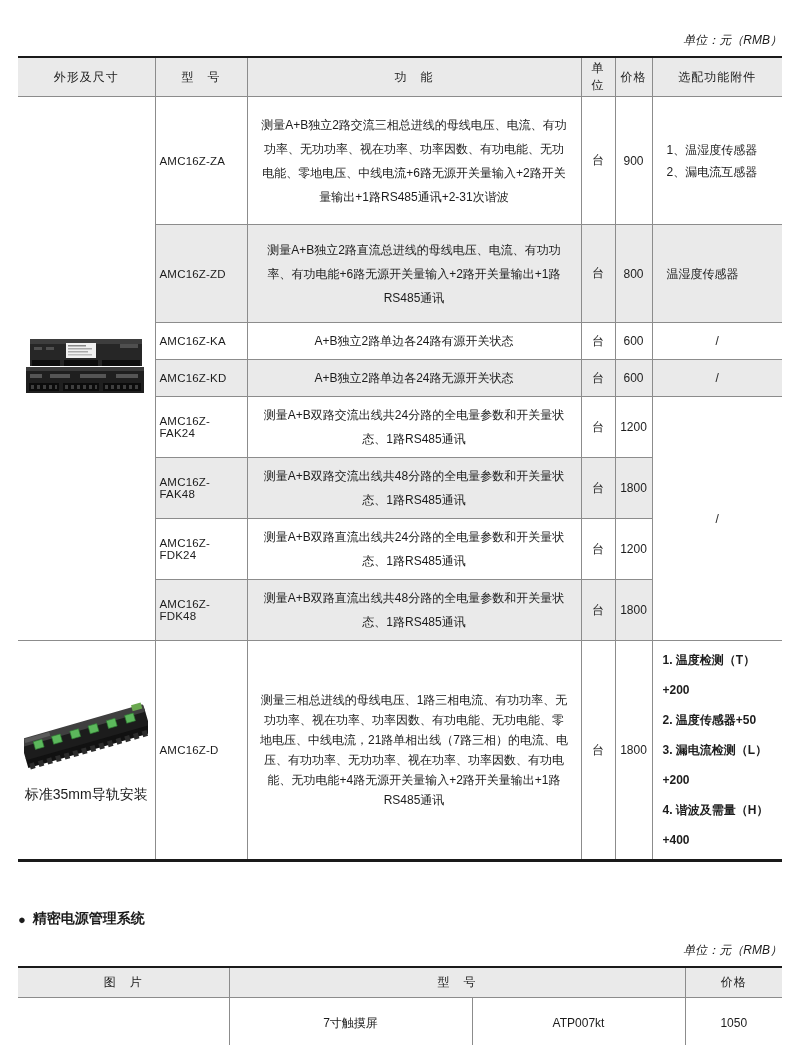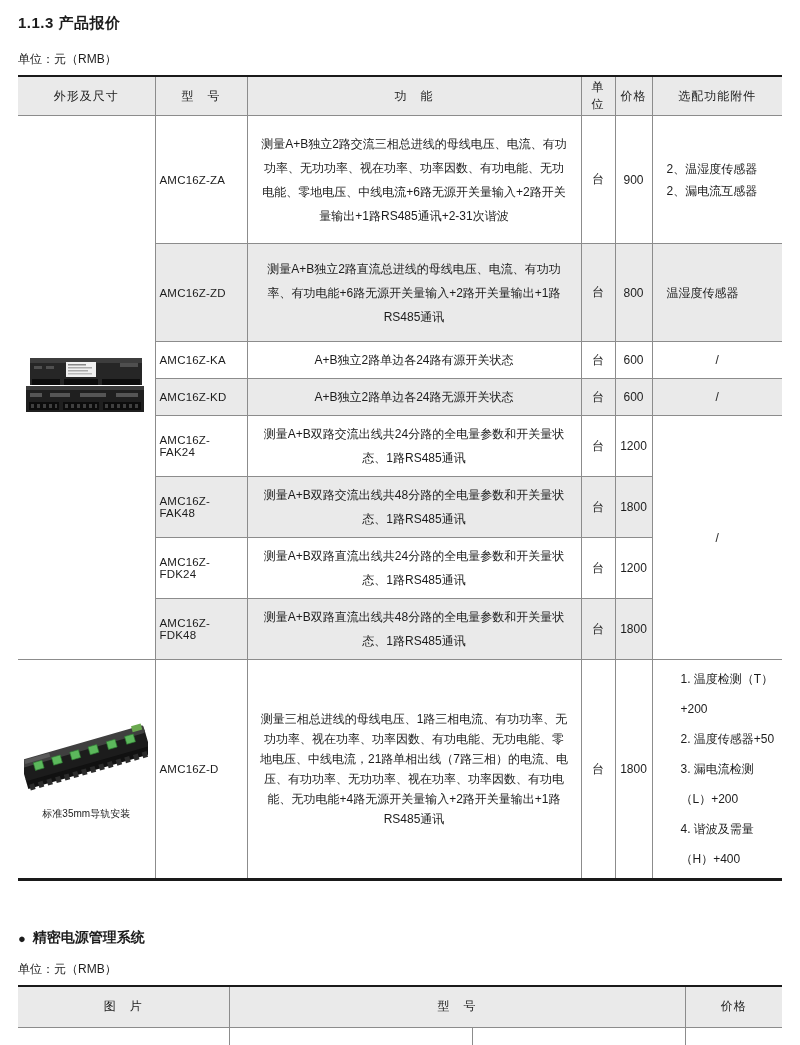--- a/index.html
+++ b/index.html
@@ -1,21 +1,21 @@
 <!DOCTYPE html>
 <html><head>
 <meta charset="utf-8">
 <style>
   * { box-sizing: border-box; }
   html,body { margin:0; padding:0; background:#ffffff; }
   body { font-family:"Liberation Sans", sans-serif; color:#1c1c1c; }
   .page { width:800px; height:1045px; padding:14px 18px 0 18px; background:#fff; overflow:hidden; }
 
   .doc-title { font-size:15px; font-weight:bold; letter-spacing:0.5px; }
-  .unit-note { text-align:left; font-size:12px; margin:18px 0 7px 0; color:#1c1c1c; }
+  .unit-note { text-align:right; font-size:12px; margin:18px 0 7px 0; color:#1c1c1c;font-style:italic; }
 
   table { border-collapse:collapse; width:764px; table-layout:fixed;
           border-top:2px solid #1a1a1a; border-bottom:3px solid #1a1a1a;
           border-left:hidden; border-right:hidden; }
   th, td { border:1px solid #8c8c8c; font-size:12px; padding:2px 4px; vertical-align:middle; }
   thead th { background:#eaeaea; font-weight:normal; letter-spacing:1px; }
 
   .t1 thead tr { height:37px;margin-left:8px; }
   .t1 tbody tr:nth-child(1) { height:128px; }
   .t1 tbody tr:nth-child(2) { height:98px; }
@@ -27,39 +27,38 @@
   .t1 tbody tr:nth-child(even) td { background:#eaeaea; }
   .t1 tbody td.img-cell { background:#fff !important; text-align:center; vertical-align:middle; }
   .t1 tbody td.opts-merged { background:#fff !important; }
 
   .model { font-size:11.5px; letter-spacing:0.2px; }
   .unit, .price { text-align:center; }
   .func { text-align:center; padding:6px 12px; line-height:24px; }
   .t1 tbody tr:nth-child(9) .func { line-height:20px; padding:20px 12px; }
   .opts { padding:4px 6px 4px 14px; line-height:22px; }
   .opts.center { text-align:center; padding:2px; }
-  .t1 tbody tr:nth-child(9) .opts { line-height:30px; padding-left:28px; }
-
-  .rail-caption { font-size:10px; margin-top:8px; text-align:center; color:#1c1c1c; }
+  .t1 tbody tr:nth-child(9) .opts { line-height:30px; padding-left:10px;font-weight:bold; }
+
+  .rail-caption { font-size:14px; margin-top:8px; text-align:center; color:#1c1c1c; }
 
   .section2-head { margin-top:48px; font-size:14px; font-weight:bold; display:flex; align-items:center; }
   .bullet { font-size:13px; margin-right:7px; line-height:1; }
   .unit-note-2 { margin-top:14px; }
 
-  .t2 thead tr { height:41px; }
+  .t2 thead tr { height:30px; }
   .t2 tbody tr { height:53px; }
   .t2 td { text-align:center; }
   .t2 .img-cell { vertical-align:middle; }
 </style>
 </head>
 <body>
 
 <div class="page">
 
-  <div class="doc-title">1.1.3 产品报价</div>
 
   <div class="unit-note">单位：元（RMB）</div>
 
   <table class="t1">
     <colgroup>
       <col style="width:137px">
         <col style="width:92px">
         <col style="width:334px">
       <col style="width:34px">
         <col style="width:37px">
@@ -120,21 +119,21 @@
                 <rect x="105" y="50" width="3" height="4"></rect>
                 <rect x="111" y="50" width="3" height="4"></rect>
             </g>
           </svg>
         </td>
         <td class="model">AMC16Z-ZA</td>
         <td class="func">测量A+B独立2路交流三相总进线的母线电压、电流、有功功率、无功功率、视在功率、功率因数、有功电能、无功电能、零地电压、中线电流+6路无源开关量输入+2路开关量输出+1路RS485通讯+2-31次谐波</td>
         <td class="unit">台</td>
         <td class="price">900</td>
         <td class="opts">
-          <div>2、温湿度传感器</div>
+          <div>1、温湿度传感器</div>
           <div>2、漏电流互感器</div>
         </td>
       </tr>
       <tr>
         <td class="model">AMC16Z-ZD</td>
         <td class="func">测量A+B独立2路直流总进线的母线电压、电流、有功功率、有功电能+6路无源开关量输入+2路开关量输出+1路RS485通讯</td>
         <td class="unit">台</td>
         <td class="price">800</td>
         <td class="opts">温湿度传感器</td>
       </tr>

